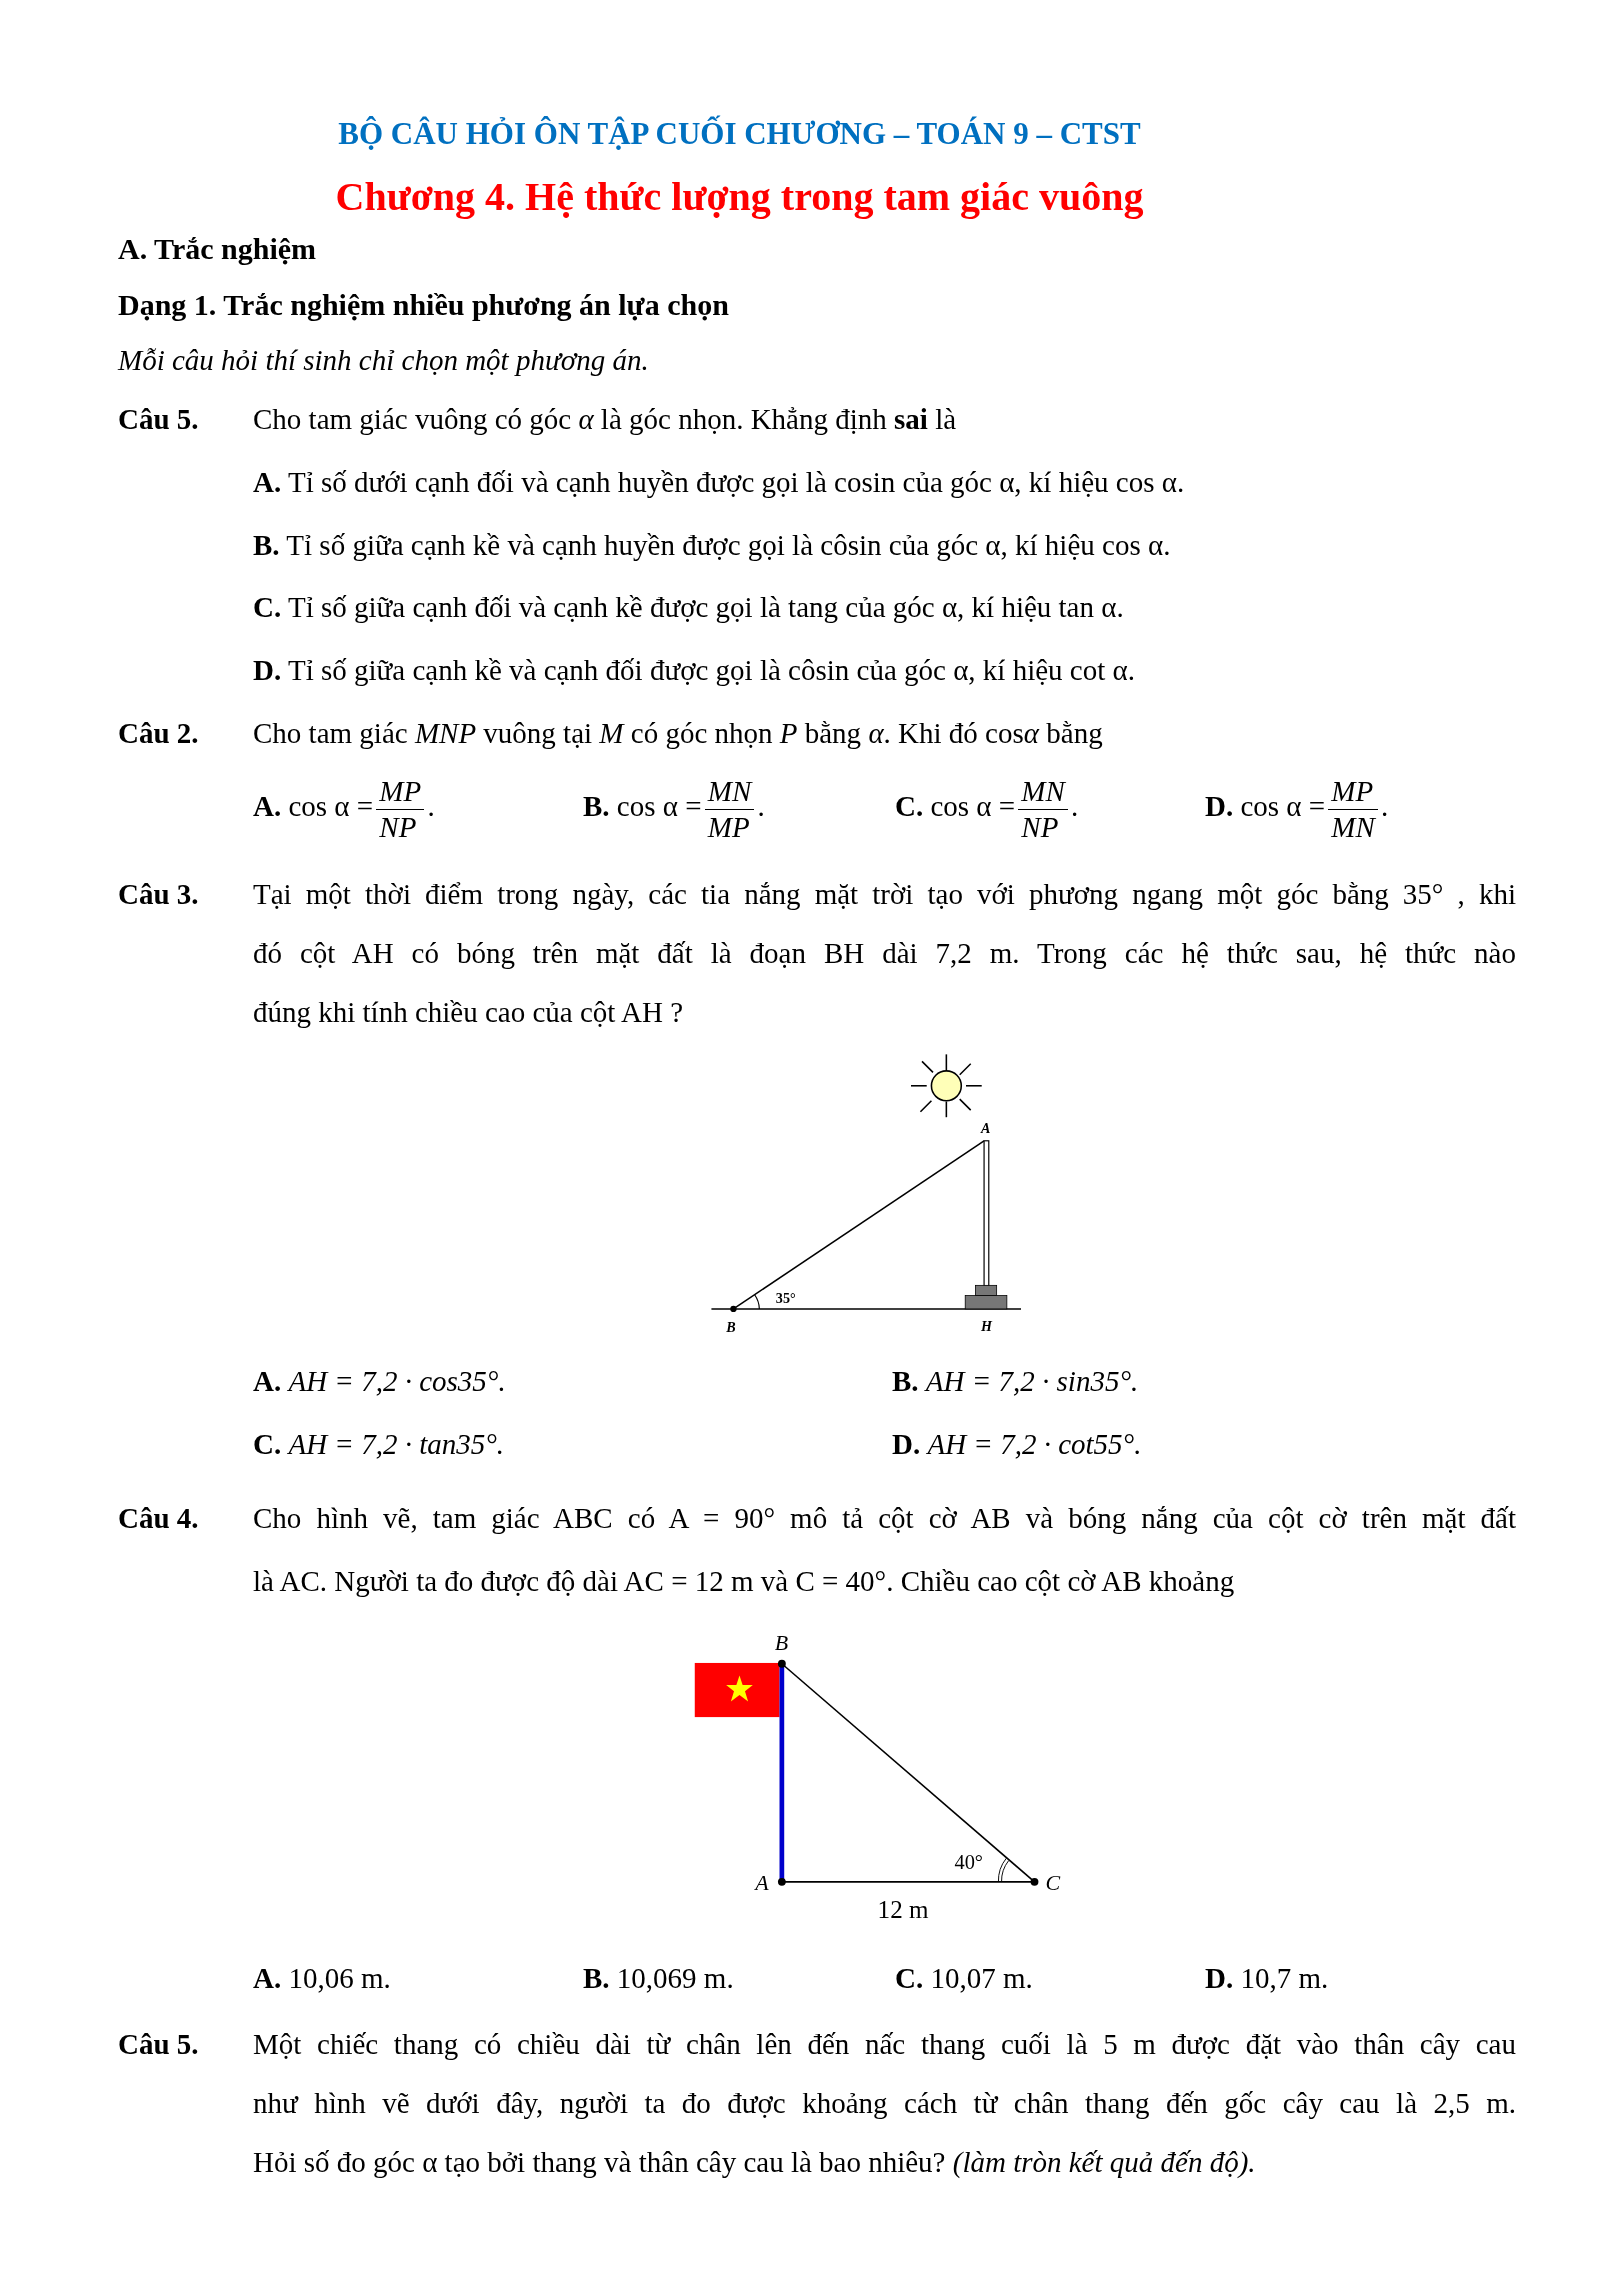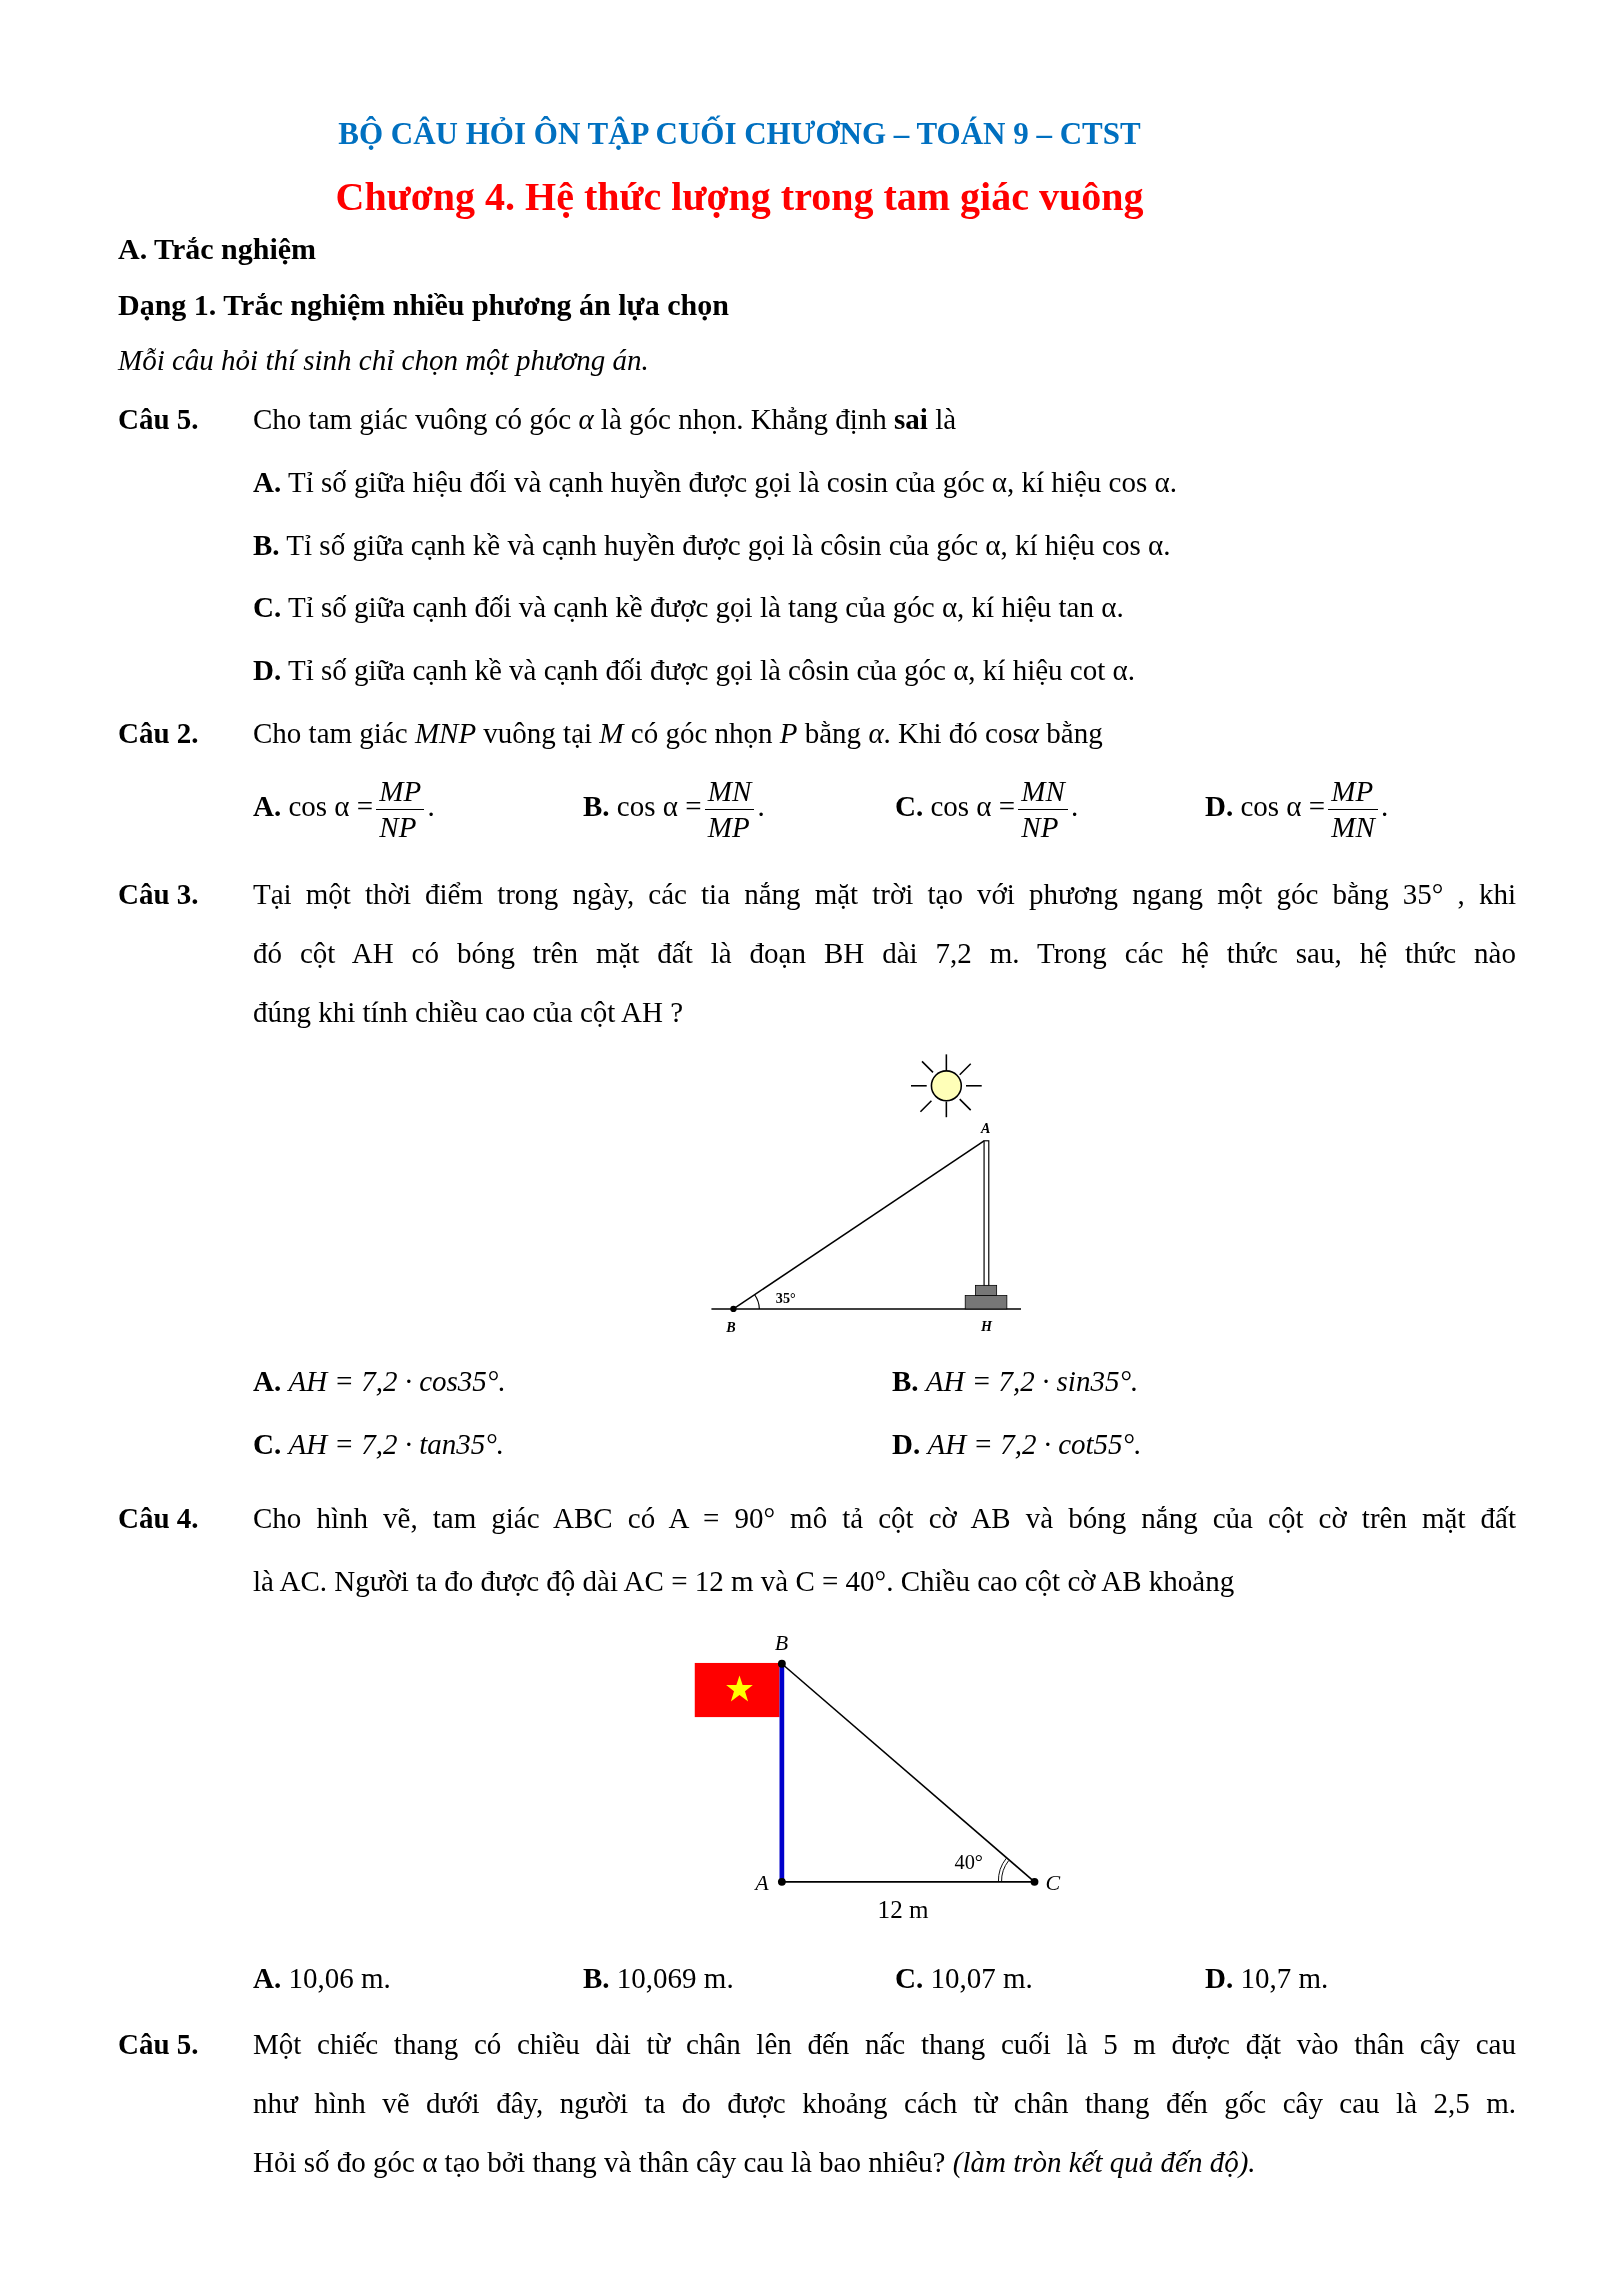--- a/index.html
+++ b/index.html
@@ -29,21 +29,21 @@
 <div class="abs title t2">Chương 4. Hệ thức lượng trong tam giác vuông</div>
 
 <div class="abs h" style="top:232px;">A. Trắc nghiệm</div>
 <div class="abs h" style="top:288px;">Dạng 1. Trắc nghiệm nhiều phương án lựa chọn</div>
 <div class="abs it" style="top:344px;">Mỗi câu hỏi thí sinh chỉ chọn một phương án.</div>
 
 <div class="abs qlabel" style="top:403px;">Câu 5.</div>
 <div class="abs qtext" style="top:403px;">
   <span>Cho tam giác vuông có góc </span><i>α</i><span> là góc nhọn. Khẳng định </span><b>sai</b><span> là</span>
 </div>
-<div class="abs opt" style="top:466px;"><b>A.</b> <span>Tỉ số giữa hiệu đối và cạnh huyền được gọi là cosin của góc α,  kí hiệu cos  α.</span></div>
+<div class="abs opt" style="top:466px;"><b>A.</b> <span>Tỉ số dưới cạnh đối và cạnh huyền được gọi là cosin của góc α,  kí hiệu cos  α.</span></div>
 <div class="abs opt" style="top:529px;"><b>B.</b> <span>Tỉ số giữa cạnh kề và cạnh huyền được gọi là côsin của góc α,  kí hiệu cos  α.</span></div>
 <div class="abs opt" style="top:591px;"><b>C.</b> <span>Tỉ số giữa cạnh đối và cạnh kề được gọi là tang của góc α,  kí hiệu tan  α.</span></div>
 <div class="abs opt" style="top:654px;"><b>D.</b> <span>Tỉ số giữa cạnh kề và cạnh đối được gọi là côsin của góc α,  kí hiệu cot  α.</span></div>
 
 <div class="abs qlabel" style="top:717px;">Câu 2.</div>
 <div class="abs qtext" style="top:717px;">
   <span>Cho tam giác </span><i>MNP</i><span> vuông tại </span><i>M</i><span> có góc nhọn </span><i>P</i><span> bằng </span><i>α</i><span>. Khi đó cos</span><i>α</i><span> bằng</span>
 </div>
 <div class="fopt" style="left:253px;">
   <b>A.</b> <span>cos α =</span><span class="frac"><span class="num">MP</span><span class="den">NP</span></span>.

